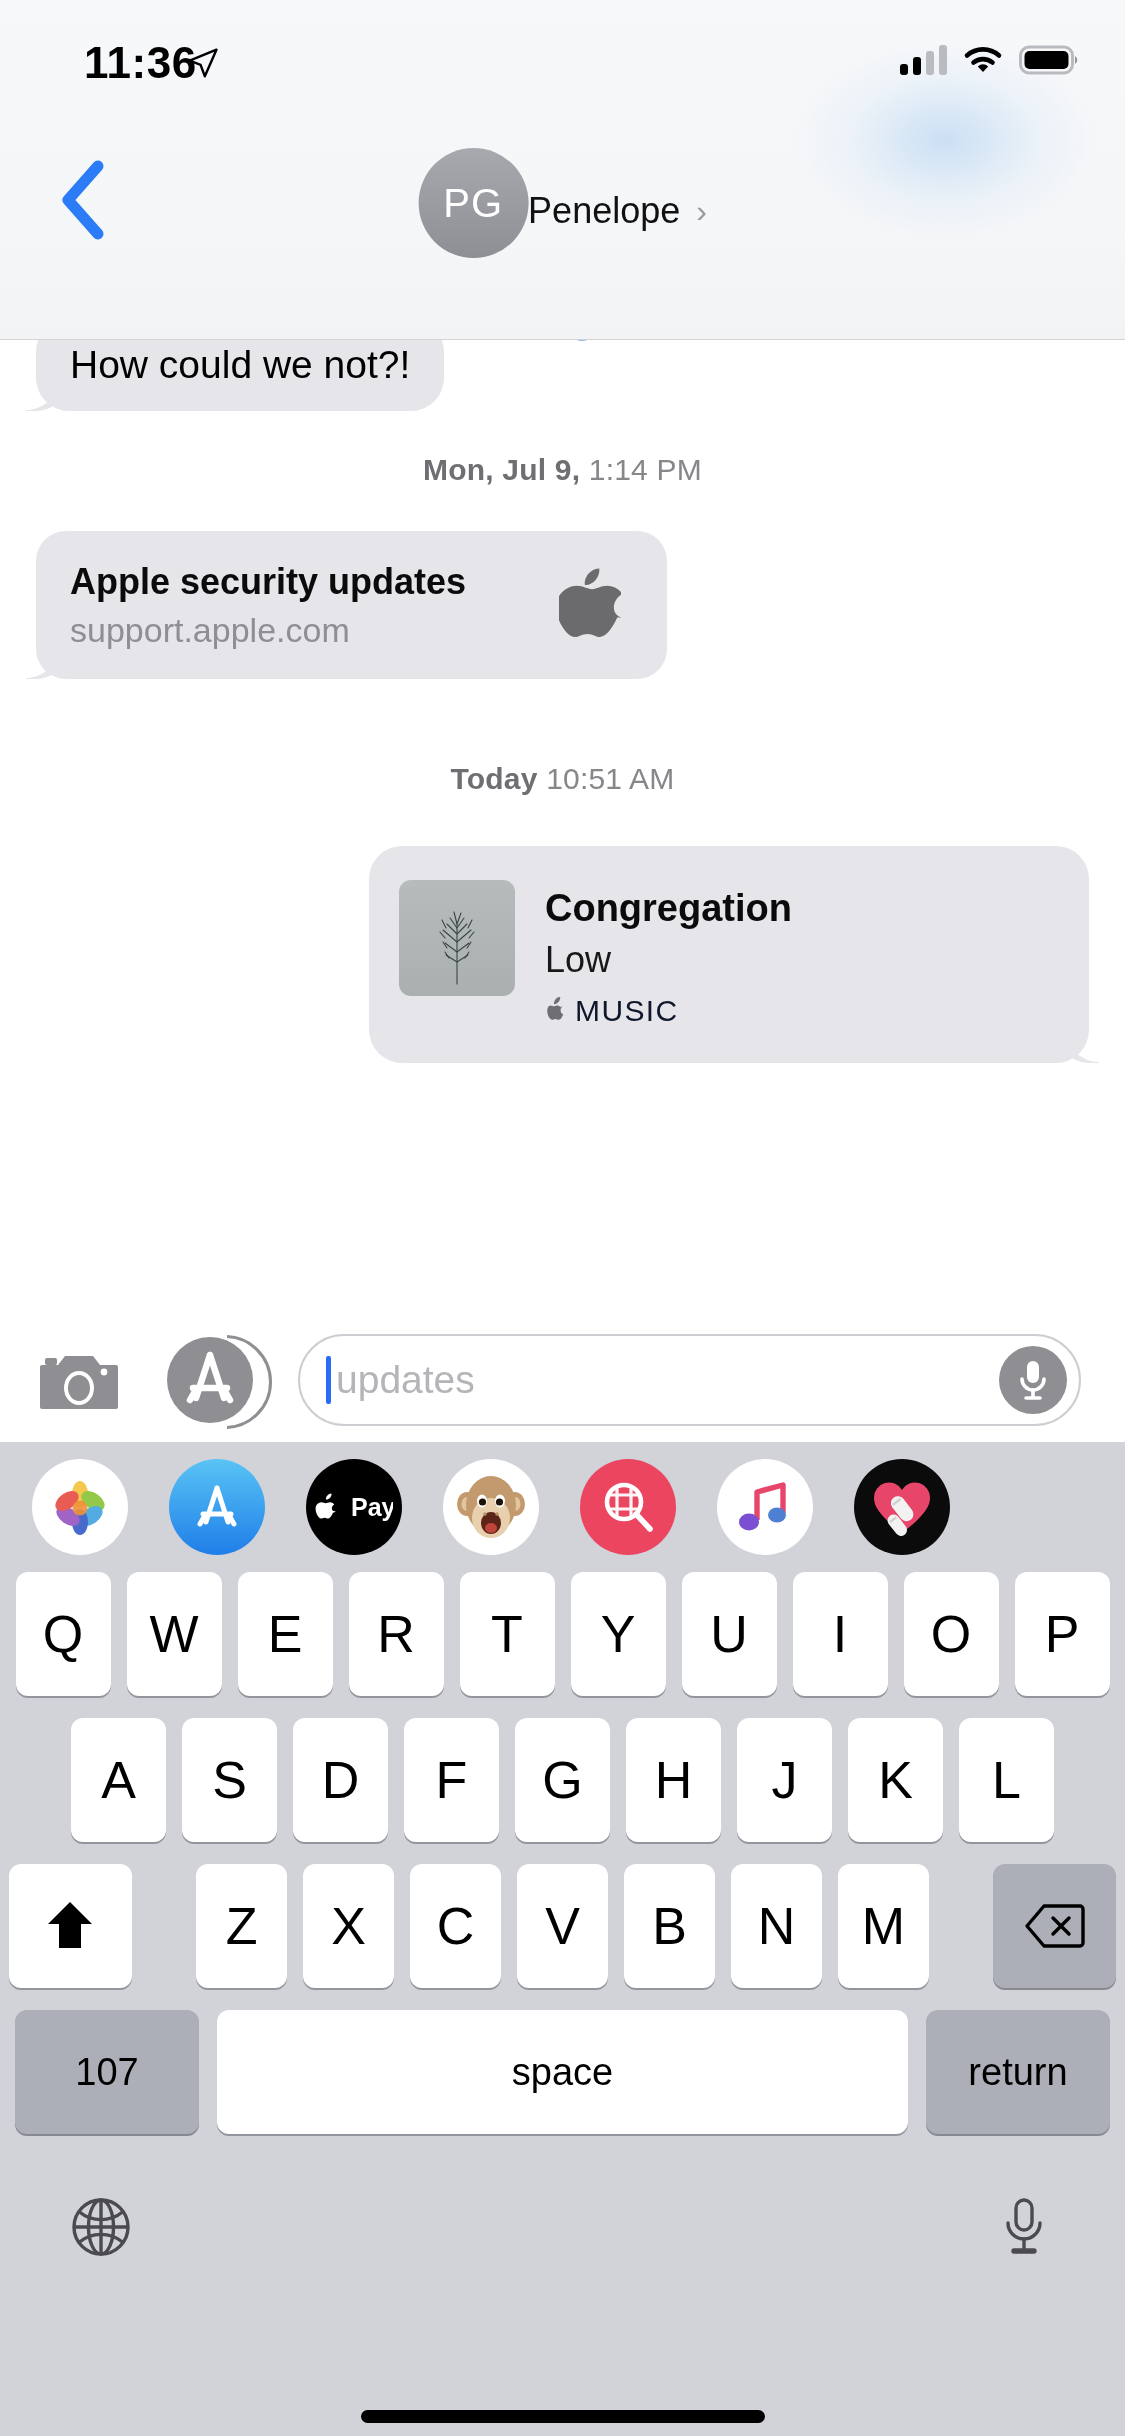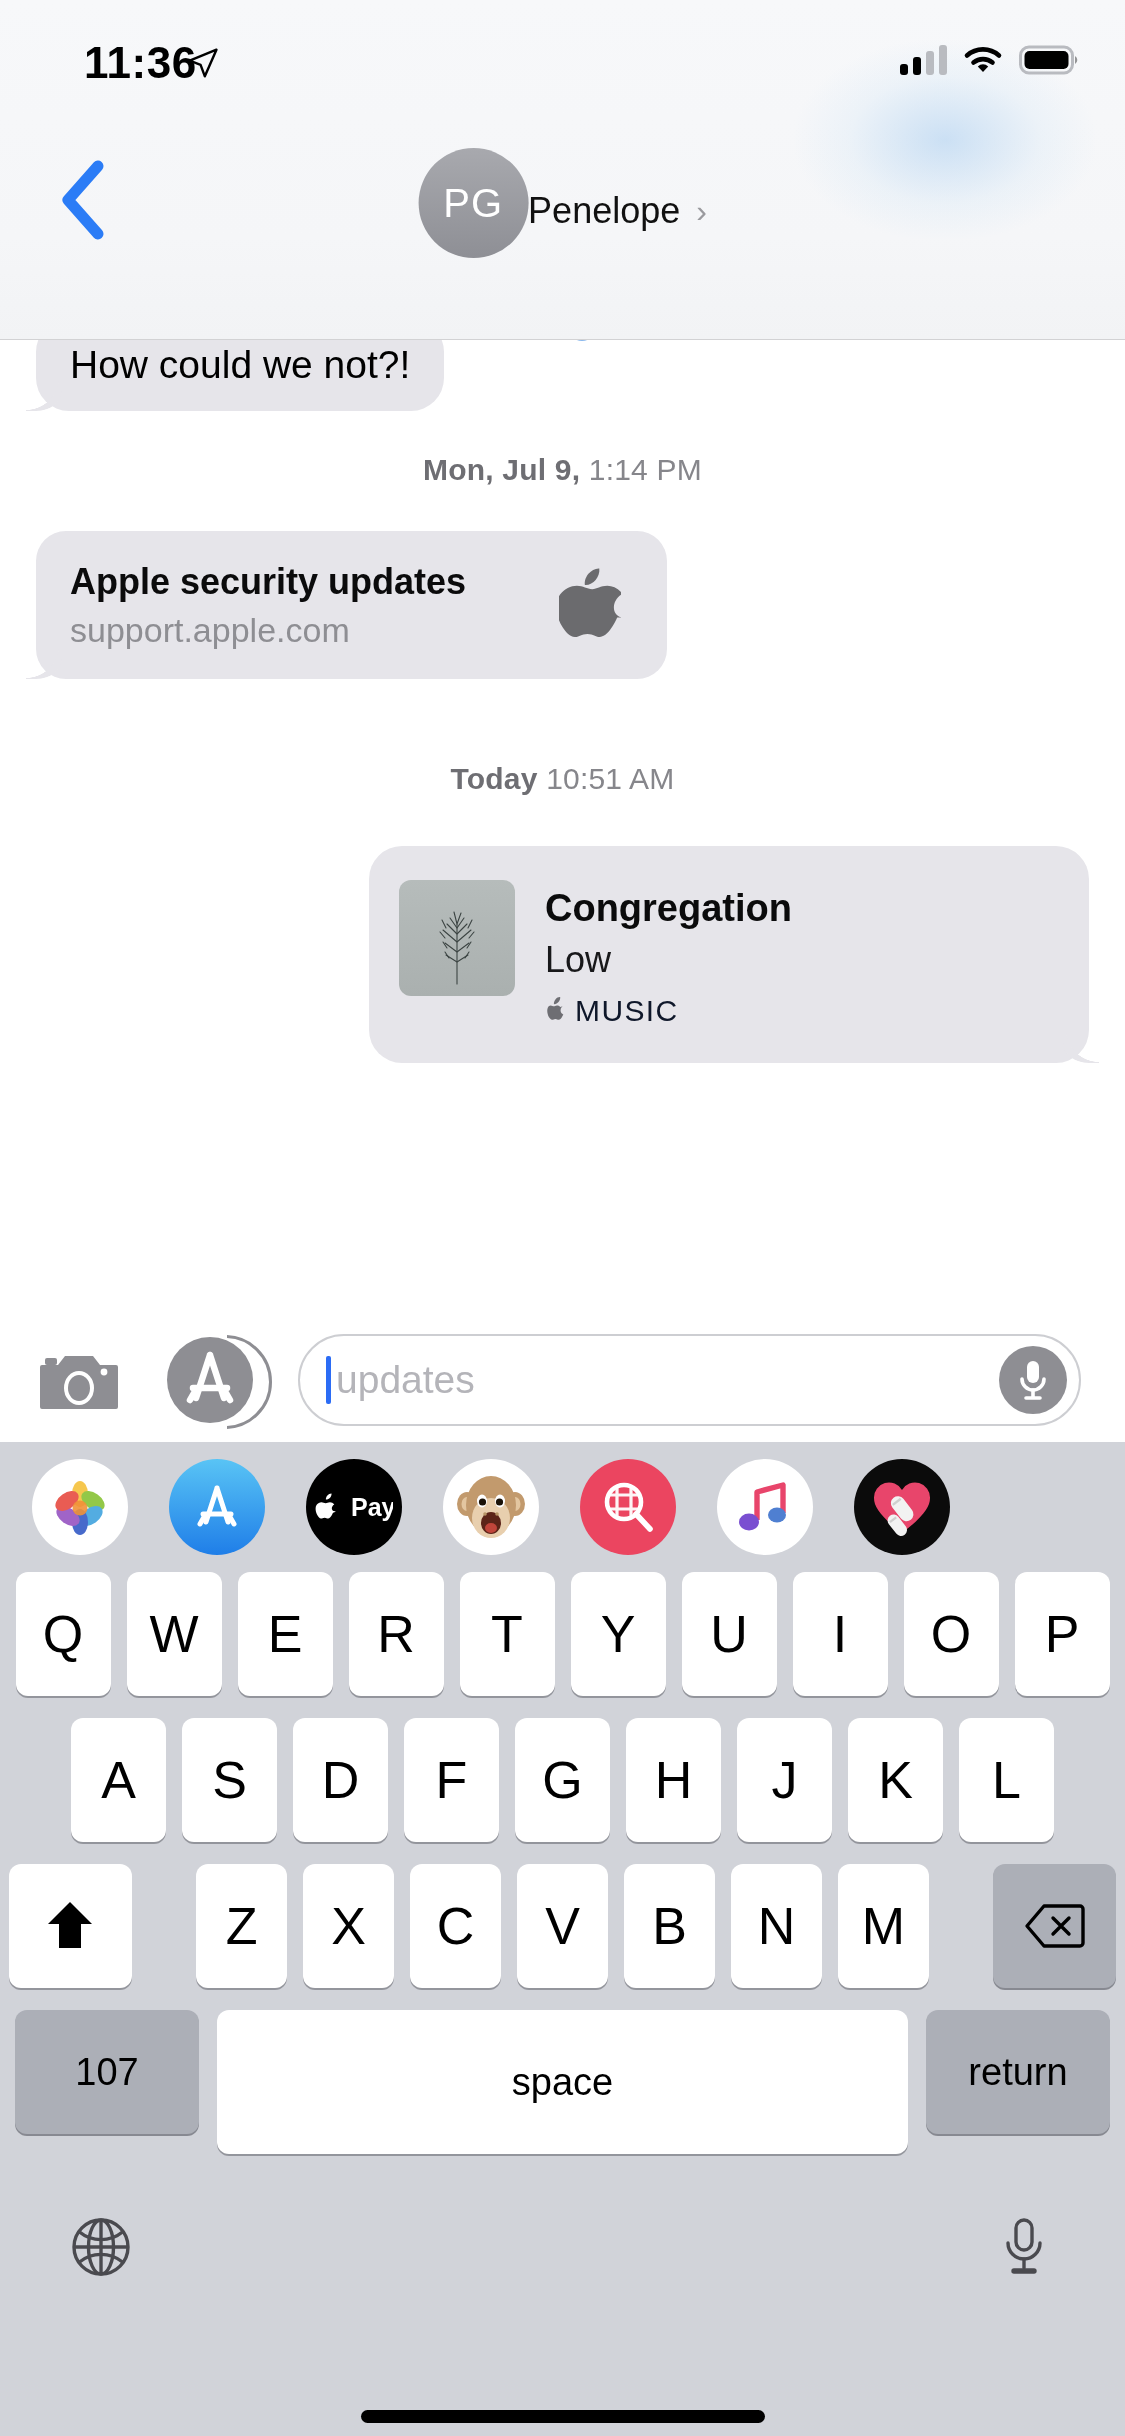--- a/index.html
+++ b/index.html
@@ -198,21 +198,21 @@
     width:95px; height:124px; border-radius:12px;
     background:#fff; box-shadow:0 2px 0 rgba(136,138,145,.85);
     display:flex; align-items:center; justify-content:center;
     font-size:52px; color:#000; font-weight:400;
   }
   .key.wide-shift, .key.wide-del {
     width:128px;
   }
   .key.wide-del { background:#acafb7; box-shadow:0 2px 0 rgba(126,129,136,.9); }
   .key.num { width:184px; height:124px; font-size:38px; background:#acafb7; box-shadow:0 2px 0 rgba(126,129,136,.9); }
-  .key.space { flex:1; height:144px; font-size:38px; }
+  .key.space { flex:1; height:124px; font-size:38px; }
   .key.ret { width:184px; height:124px; font-size:38px; background:#acafb7; box-shadow:0 2px 0 rgba(126,129,136,.9); }
   .spacer-r3 { width:34px; }
 
   #kb-bottom {
     height:150px; display:flex; align-items:center;
     justify-content:space-between; padding:0 56px; margin-top:18px;
   }
   #globe-button, #dictation-button { width:90px; height:90px; display:flex; align-items:center; justify-content:center; }
   #home-indicator {
     position:absolute; bottom:13px; left:50%; transform:translateX(-50%);

